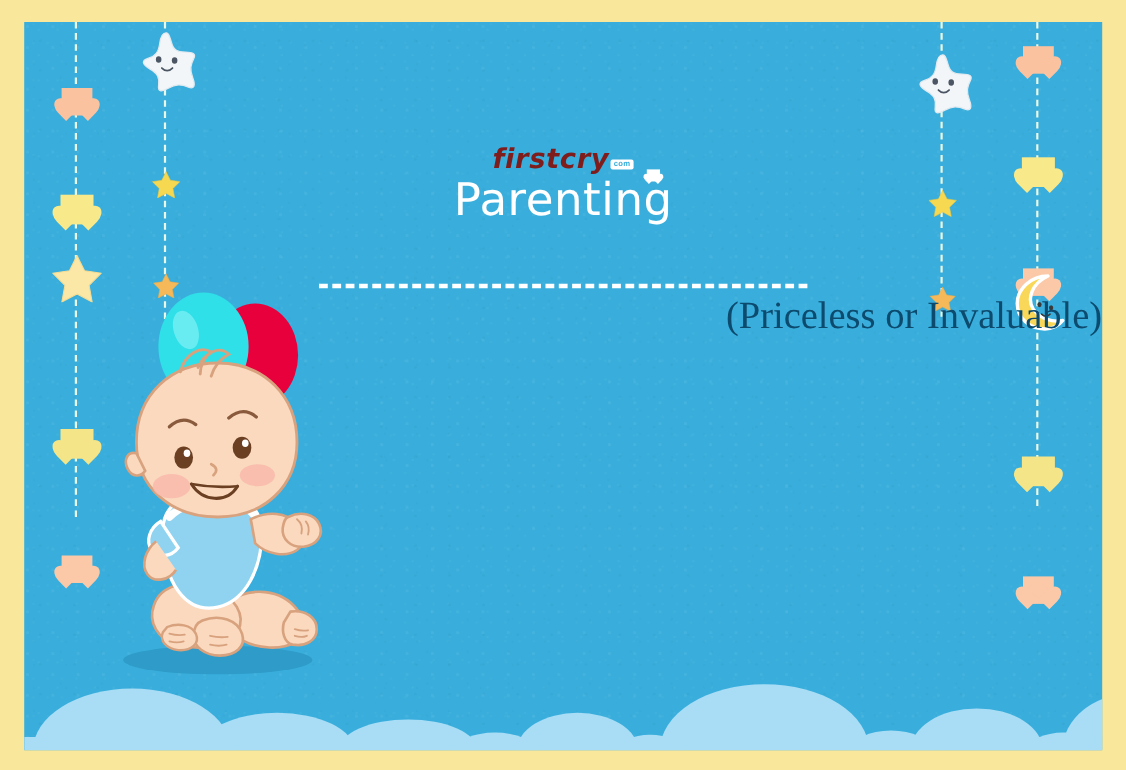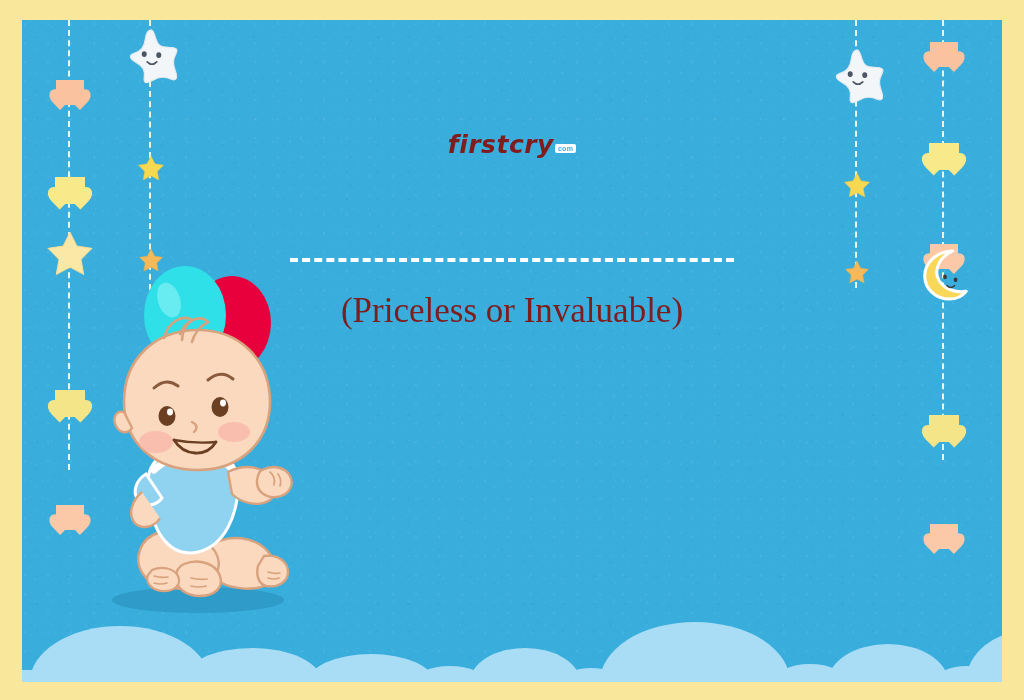--- a/index.html
+++ b/index.html
@@ -188,26 +188,27 @@
     font-family: "Liberation Serif", "DejaVu Serif", serif;
     text-shadow: 0 1px 2px rgba(0,0,0,.07);
   }
   #divider {
     width: 444px;
     margin: 14px auto 0 auto;
     border-top: 4px dashed #FFFFFF;
     height: 0;
   }
   #name-meaning {
-    margin-top: 30px;
-    color: #7f1d1d;
+    margin-top: 6px;
+    color: #0c4a6e;
     font-size: 35px;
     line-height: 1.1;
     font-weight: 400;
     font-family: "Liberation Serif", "DejaVu Serif", serif;
+    text-align: right;
   }
 
   
   #baby-scene {
     position: absolute;
     left: 66px;
     bottom: 62px;
     width: 230px;
     height: 360px;
   }
@@ -339,20 +340,26 @@
 
       <div class="charm heart" style="top:400px; width:28px; height:25px; background:#FBC8A8;">
           <i></i>
         </div>
     </div>
 
     <div id="logo">
       <div>
         <span class="firstcry">firstcry</span><span class="badge">com</span>
       </div>
+      <div class="parenting-wrap">
+        <span class="parenting">Parenting</span>
+        <span class="logo-heart heart" style="background:#FFFFFF;">
+            <i></i>
+          </span>
+      </div>
     </div>
 
     <div id="nameblock">
       <div id="divider"></div>
       <div id="name-meaning">(Priceless or Invaluable)</div>
     </div>
 
     <div id="baby-scene">
       <svg viewBox="0 0 230 360" width="230" height="360">
 

